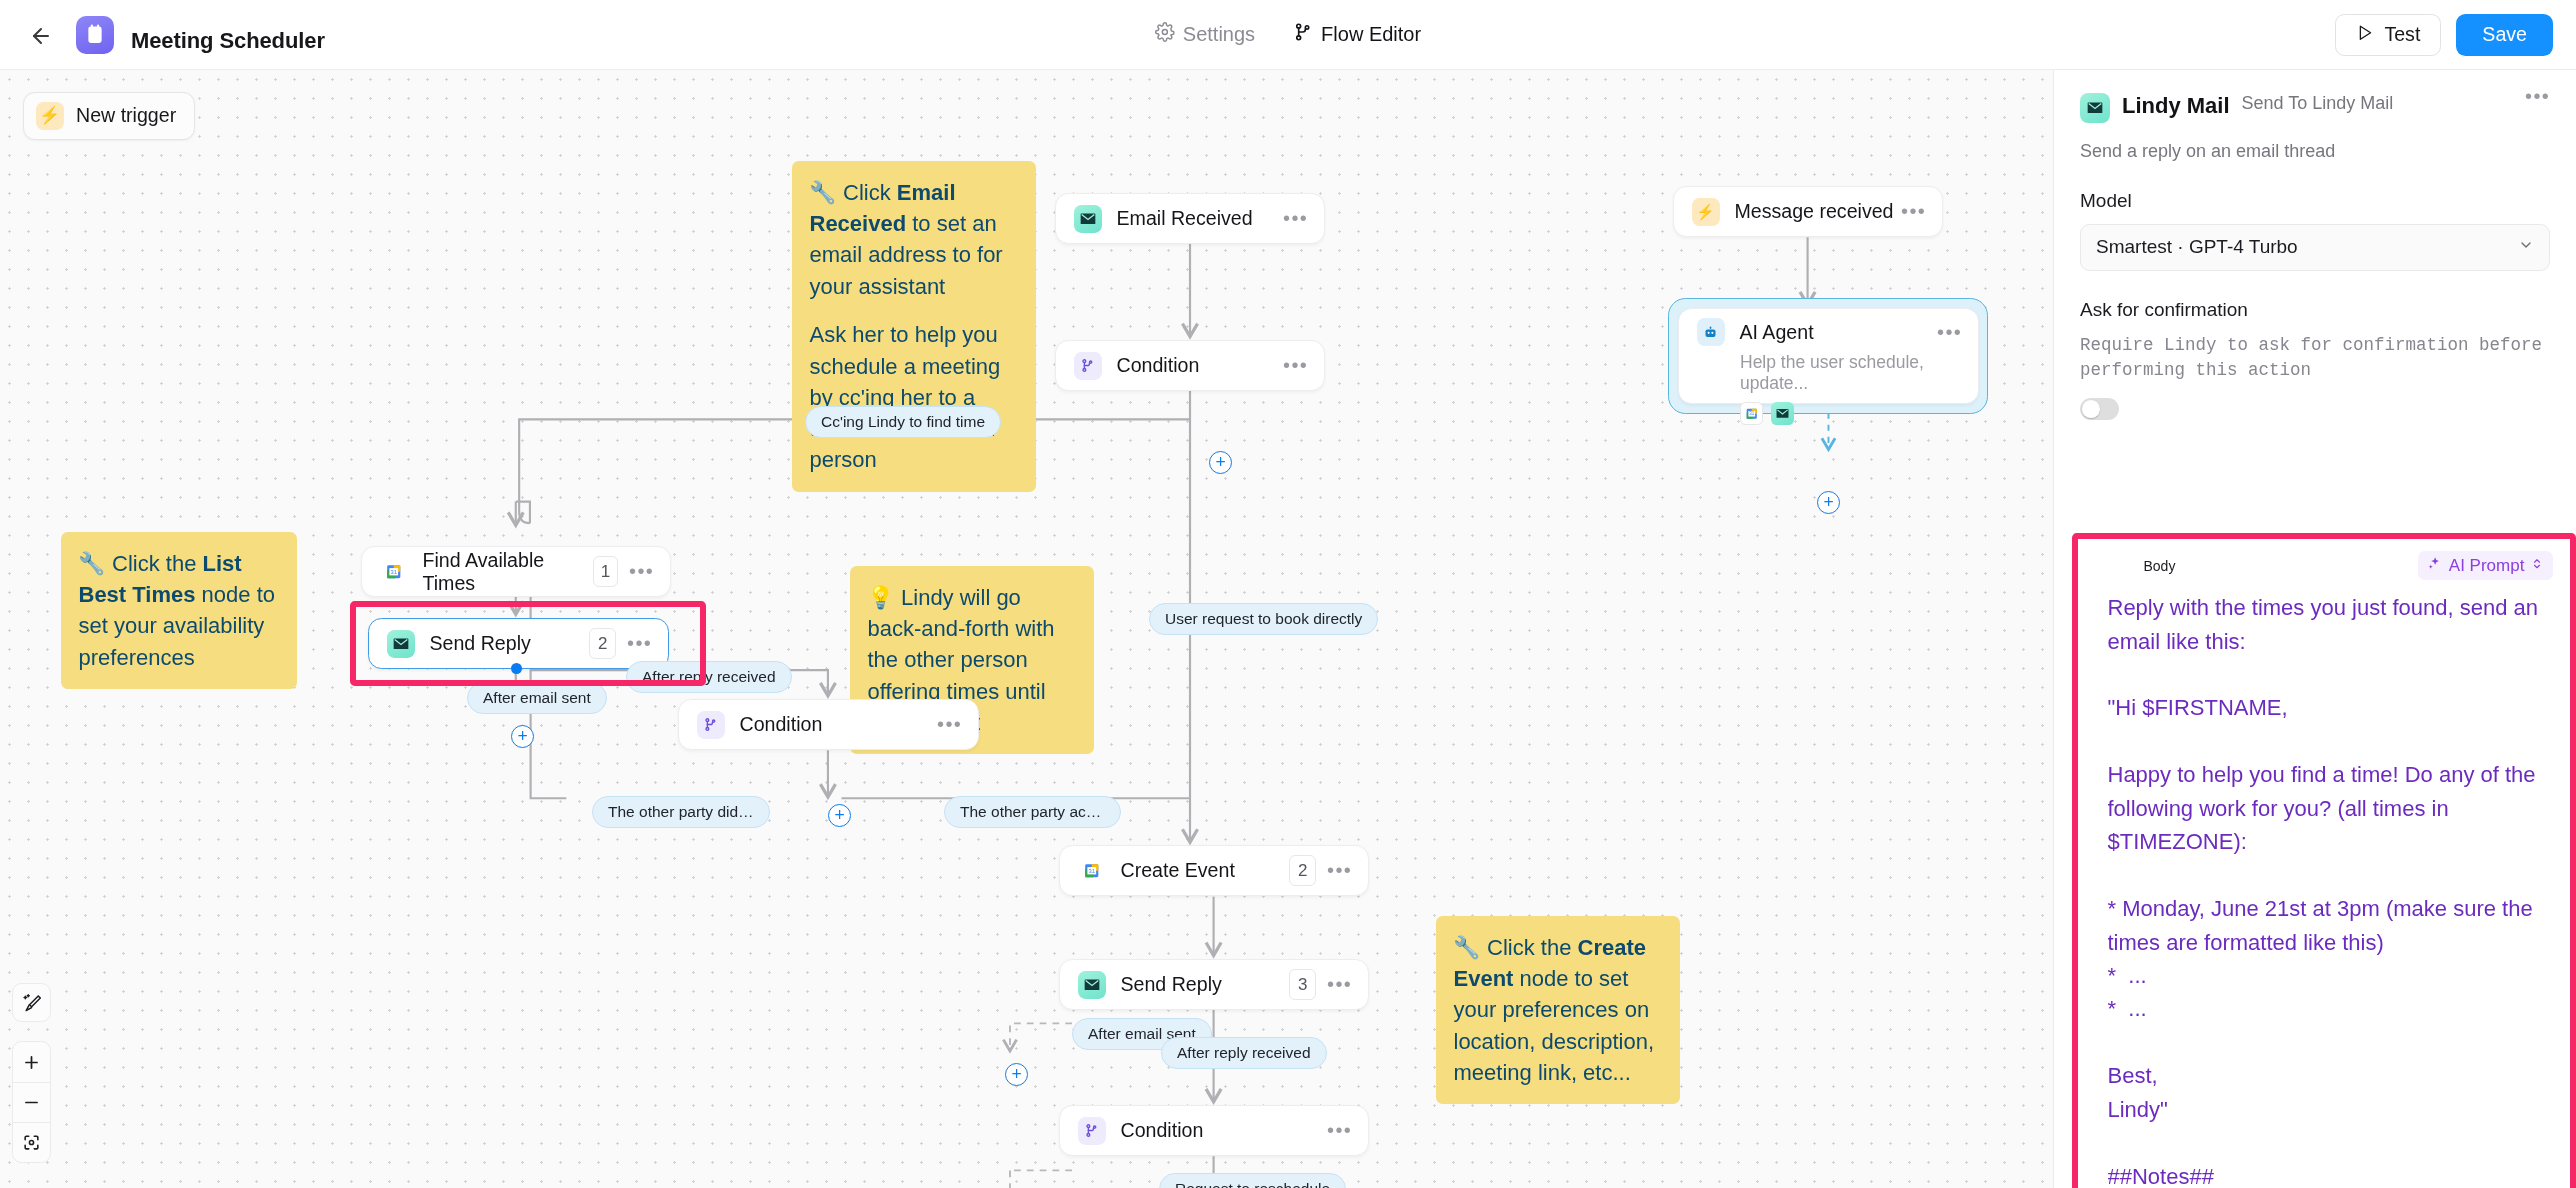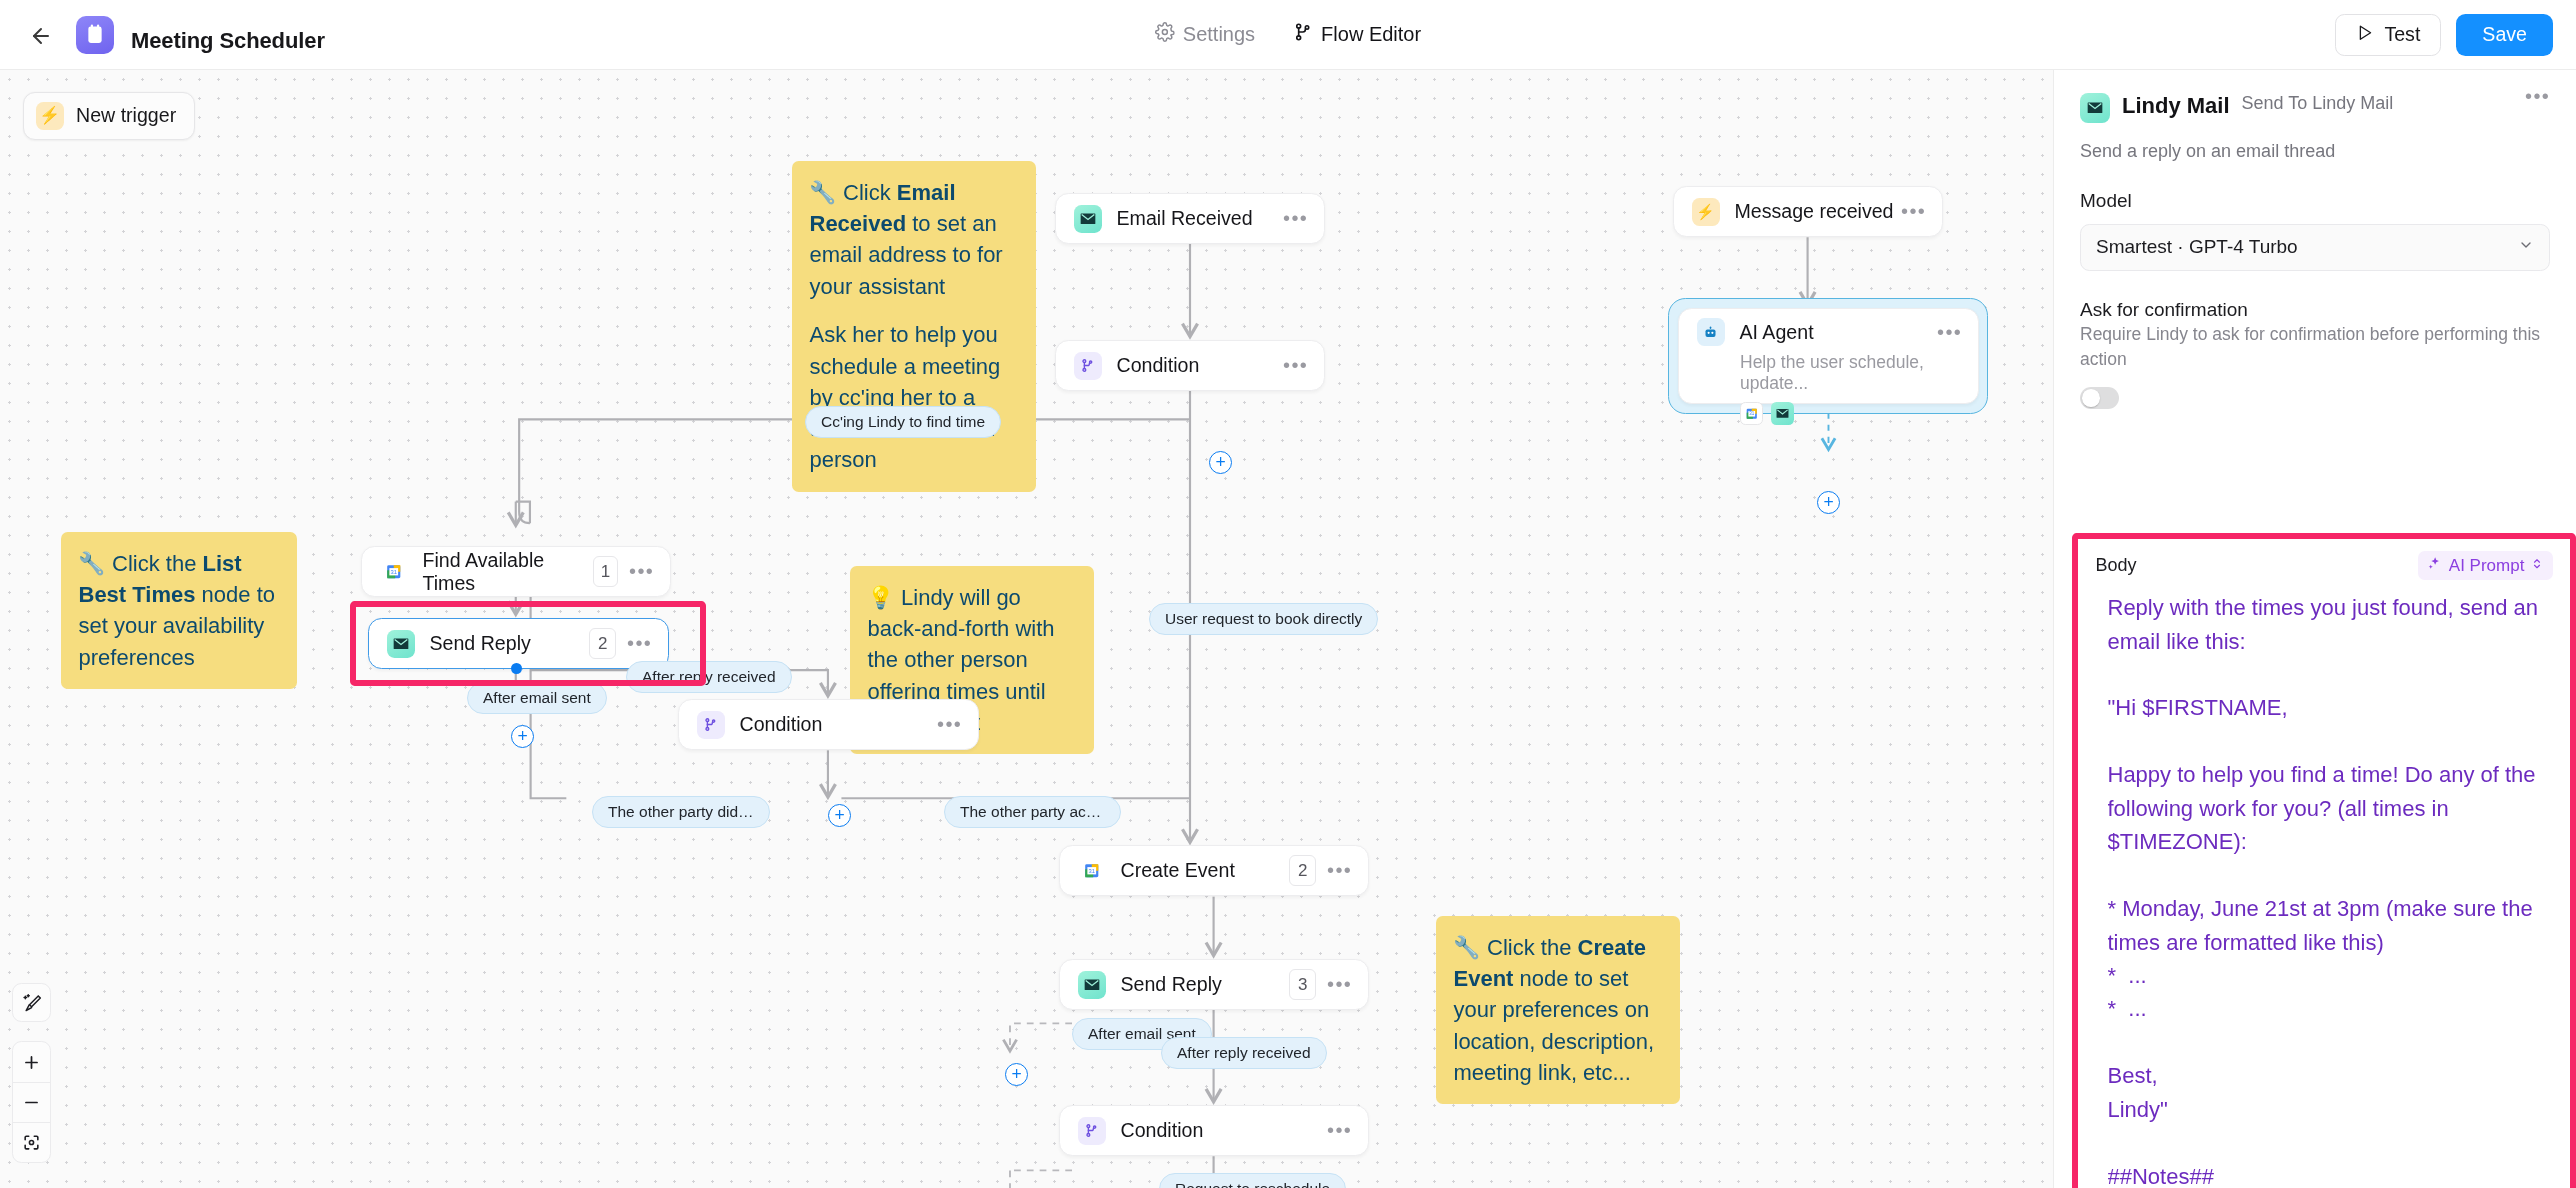--- a/index.html
+++ b/index.html
@@ -149,36 +149,36 @@
   .p-sub { font-size: 18px; color: #76767e; }
   .p-dots { margin-left: auto; color: #9a9aa1; font-size: 20px; letter-spacing: 1.3px; line-height: 6.7px; cursor:pointer;}
   .p-desc { margin-top: 17.5px; font-size: 18px; color: #76767e; }
   .p-label { margin-top: 28px; font-size: 19px; color: #1c1c20; font-weight: 500; }
   .select {
     margin-top: 12px; height: 47px; border: 1.3px solid #e9e9ec; border-radius: 9.4px;
     background: #fafafa; display: flex; align-items: center; padding: 0 15px;
     font-size: 19px; color: #1c1c20; cursor: pointer;
   }
   .select .chev { margin-left: auto; color: #6c6c74; font-size: 16px; }
-  .p-help { margin-top: 1px; font-size: 17.5px; color: #86868e; line-height: 1.45; }
+  .p-help { margin-top: 12px; font-size: 17.5px; color: #86868e; line-height: 1.45; font-family: Liberation Mono, monospace; }
   .toggle {
     margin-top: 15px; width: 39px; height: 21.6px; border-radius: 674px; background: #dededf;
     position: relative; cursor: pointer;
   }
   .toggle::after {
     content:""; position: absolute; left: 2px; top: 2px; width: 17.5px; height: 17.5px;
     border-radius: 50%; background: #fff; box-shadow: 0 0.7px 1.3px rgba(0,0,0,.25);
   }
   .body-box {
     position: absolute; left: 18px; right: 0px; top: 463px; bottom: -6.7px;
     border: 6px solid #f62667; border-radius: 4.7px; background: #fff;
     padding: 12px 17.5px 0 17.5px;
   }
   .body-head { display: flex; align-items: center; }
-  .body-title { font-size: 18px; font-weight: 500; color: #1c1c20; }
+  .body-title { font-size: 14px; font-weight: 500; color: #1c1c20; margin-left: 48px; }
   .ai-prompt {
     margin-left: auto; display: flex; align-items: center; gap: 6.7px;
     background: #f6effd; border-radius: 6.7px; padding: 4.7px 9.4px;
     font-size: 17px; color: #8b3fe0; cursor: pointer;
   }
   .body-text {
     margin-top: 10.8px; font-size: 22px; line-height: 1.52; color: #6c2bbf;
     white-space: pre-wrap; overflow: hidden; height: 593px; margin-left: 12px;
   }
   .svg-layer { position: absolute; inset: 0; width: 100%; height: 100%; pointer-events: none; }

